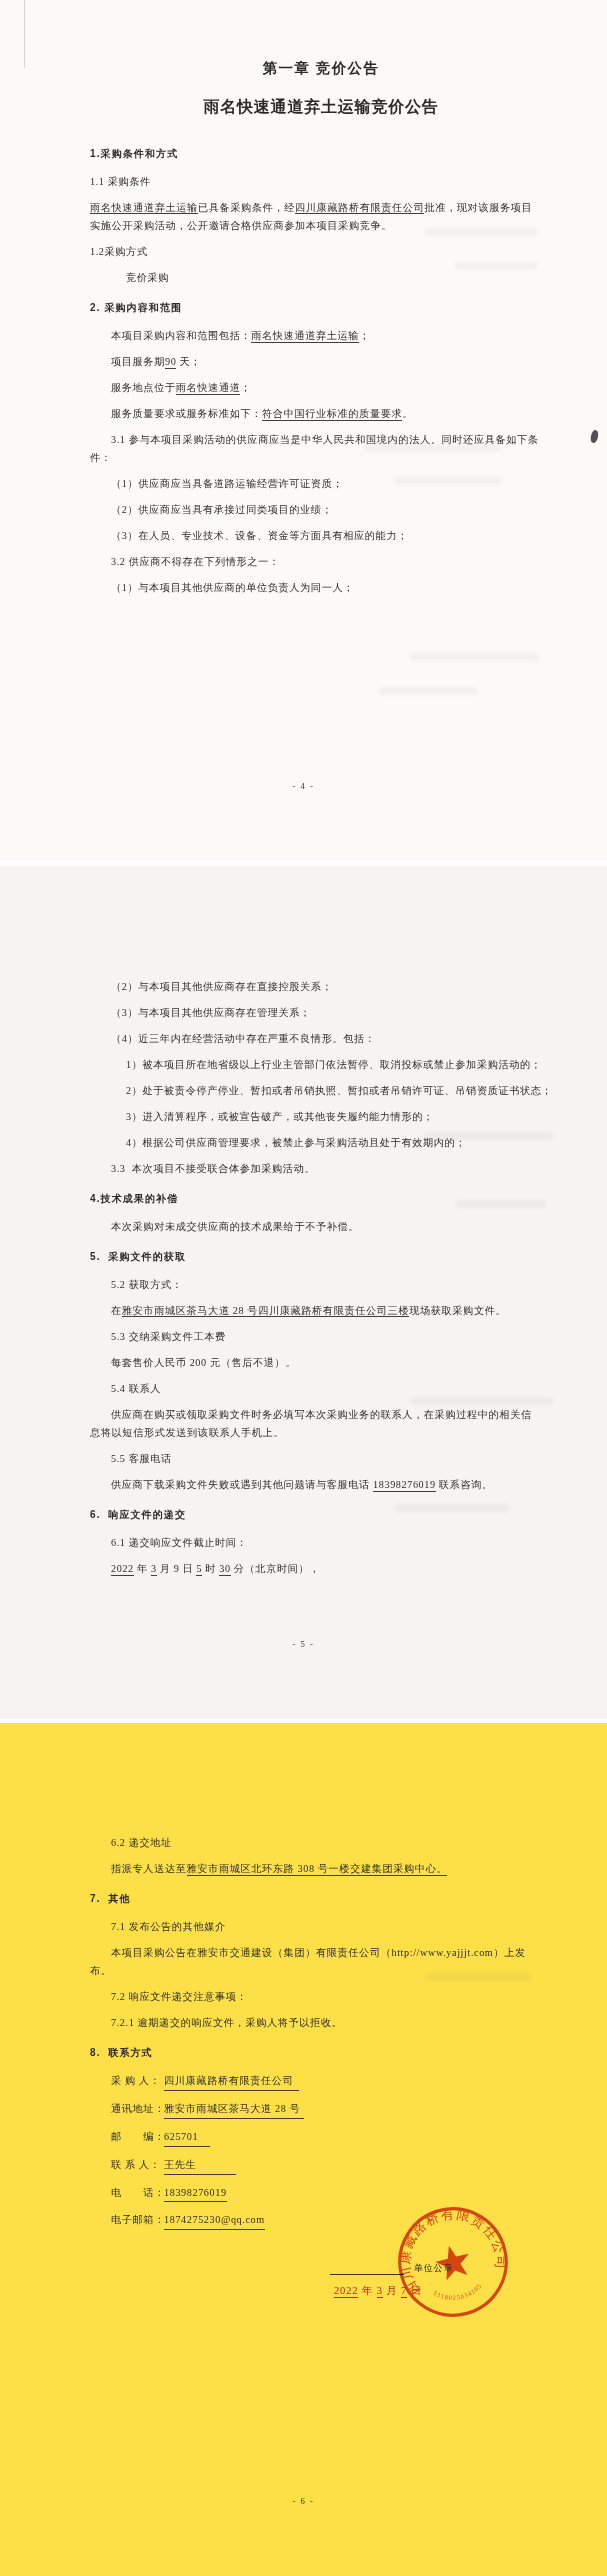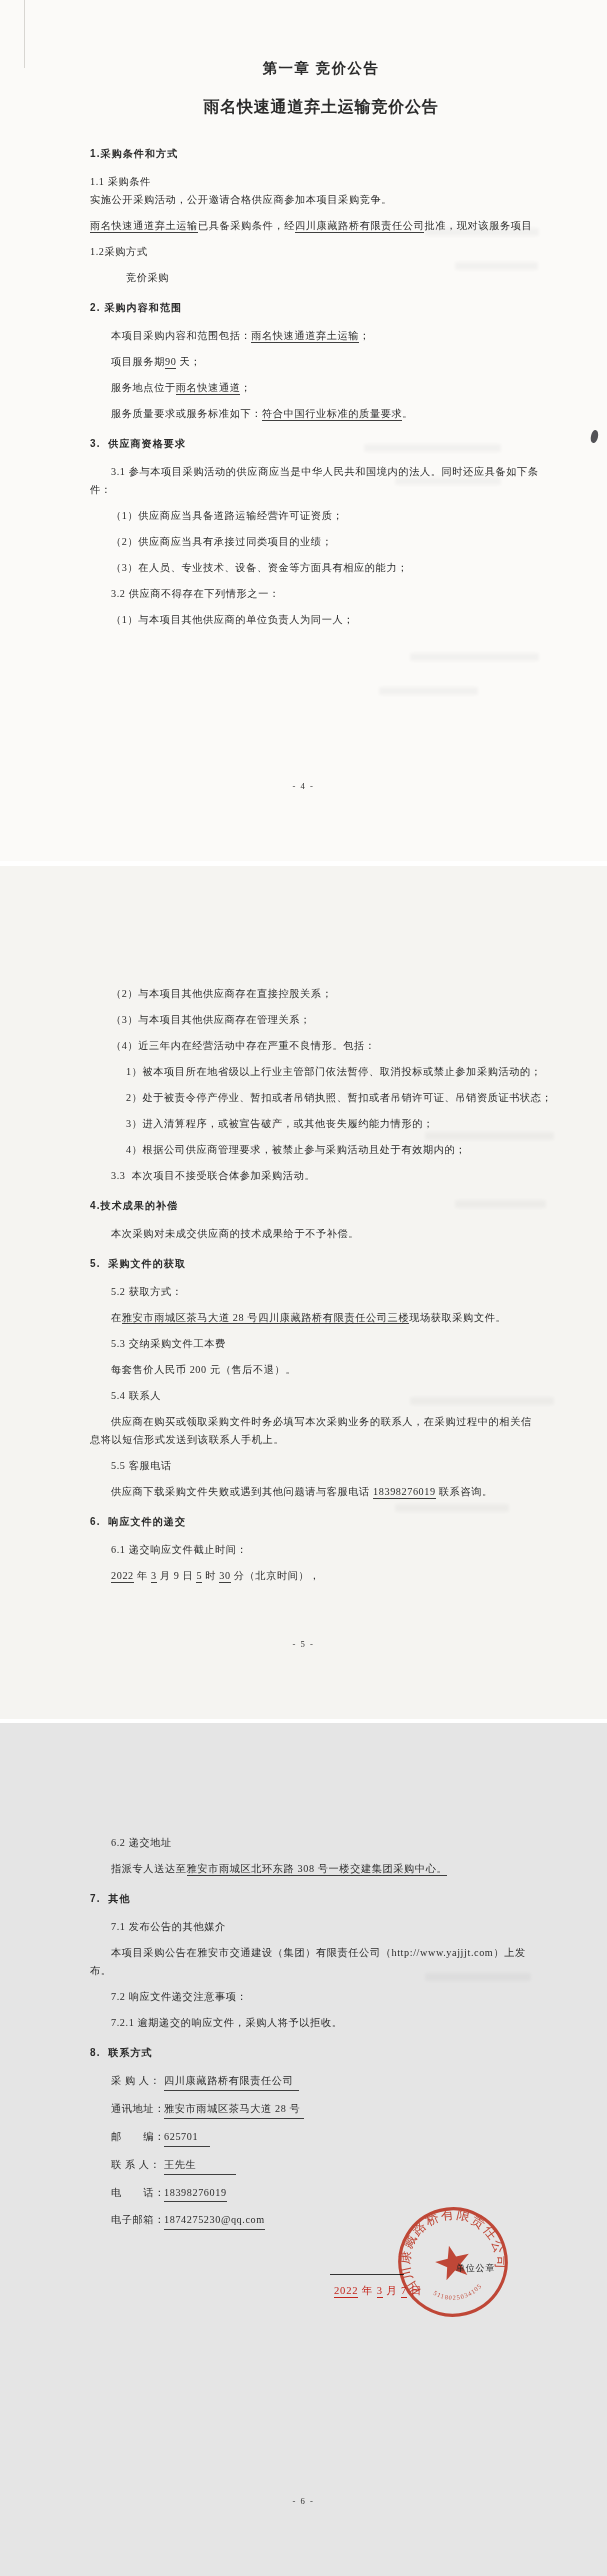--- a/index.html
+++ b/index.html
@@ -1,42 +1,42 @@
 <!DOCTYPE html>
 <html style="--red-seal: #d2402c; --red-date: #c3251c;font-size:12px"><head>
 <meta charset="utf-8">
 <title>竞价公告</title>
 <style>
   html,body{margin:0;padding:0;background:#ffffff;}
   body{width:607px;font-family:"Liberation Serif",serif;color:#2b2b2b;}
   .page{position:relative;width:607px;overflow:hidden;}
   #page-1{height:861px;background:#fbfaf8;}
   #page-2{height:853px;background:#f5f4f1;}
-  #page-3{height:853px;background:#e5e5e5;}
+  #page-3{height:853px;background:#fde047;}
   .page-gap{height:4.6px;background:#ffffff;}
   .content{padding-left:90px;padding-right:55px;}
   #page-1 .content{padding-top:58px;}
-  #page-2 .content{padding-top:70px;margin-top:40px;}
+  #page-2 .content{padding-top:103px;}
   #page-3 .content{padding-top:102px;}
 
   .t-line{font:10.2px/16px "Liberation Serif",serif;letter-spacing:0.6px;margin-top:10px;white-space:pre;}
   .t-line.cont{margin-top:2.3px;}
   .t-h{font-family:"Liberation Sans",sans-serif;font-weight:bold;font-size:10px;line-height:20px;letter-spacing:1.1px;margin-top:12px;margin-bottom:9px;white-space:pre;}
   .t-title{font-family:"Liberation Sans",sans-serif;font-weight:bold;font-size:14.4px;line-height:20px;text-align:center;letter-spacing:1.5px;margin:0 0 16.7px 0;}
   .t-sub{font-family:"Liberation Sans",sans-serif;font-weight:bold;font-size:16px;line-height:23px;text-align:center;letter-spacing:0.8px;margin:0 0 26px 0;}
   .ind1{padding-left:21px;}
   .ind2{padding-left:36px;}
   .u{border-bottom:0.8px solid #3f3f3f;padding-bottom:0.8px;}
   .uv{display:inline-block;}
   .lab{display:inline-block;width:53px;}
   .footer{position:absolute;bottom:70px;left:0;width:100%;text-align:center;font:8.7px "Liberation Serif",serif;letter-spacing:1.5px;color:#333;}
 
   
   .sig-line{position:absolute;left:330px;top:551px;width:74px;border-top:1.1px solid #333;}
-  .seal-label{position:absolute;left:414px;top:540px;font:9px/10.6px "Liberation Serif",serif;letter-spacing:0.8px;color:#222;z-index:3;margin-left:42px;}
+  .seal-label{position:absolute;left:414px;top:540px;font:9px/10.6px "Liberation Serif",serif;letter-spacing:0.8px;color:#222;z-index:3;}
   .sig-date{position:absolute;left:334px;top:560px;font:10.6px/15px "Liberation Serif",serif;letter-spacing:0.8px;z-index:3;white-space:pre;}
   .red{color:var(--red-date);}
   .sig-date .u{border-bottom-color:var(--red-date);}
   .seal{position:absolute;left:390px;top:476px;width:126px;height:126px;transform:rotate(-14deg);opacity:.92;mix-blend-mode:multiply;z-index:2;}
   .seal text{fill:var(--red-seal);font-family:"Liberation Serif",serif;}
   .seal .ring{stroke:var(--red-seal);fill:none;}
   .seal .star{fill:var(--red-seal);}
 
   
   .ghost{position:absolute;height:8.3px;background:#55565a;opacity:.05;filter:blur(1.5px);border-radius:2.3px;}
@@ -46,30 +46,29 @@
 </head>
 <body>
 
 <div class="page" id="page-1">
   <div class="scan-edge"></div>
   <div class="content">
       <div class="t-title"><span>第一章  竞价公告</span></div>
       <div class="t-sub"><span>雨名快速通道弃土运输竞价公告</span></div>
       <div class="t-h"><span>1.采购条件和方式</span></div>
       <div class="t-line"><span>1.1 采购条件</span></div>
+      <div class="t-line"><span class="u">雨名快速通道弃土运输</span><span>已具备采购条件，经</span><span class="u">四川康藏路桥有限责任公司</span><span>批准，现对该服务项目</span></div>
       <div class="t-line cont"><span>实施公开采购活动，公开邀请合格供应商参加本项目采购竞争。</span></div>
-      <div class="t-line"><span class="u">雨名快速通道弃土运输</span><span>已具备采购条件，经</span><span class="u">四川康藏路桥有限责任公司</span><span>批准，现对该服务项目</span></div>
       <div class="t-line"><span>1.2采购方式</span></div>
       <div class="t-line ind2"><span>竞价采购</span></div>
       <div class="t-h"><span>2. 采购内容和范围</span></div>
       <div class="t-line ind1"><span>本项目采购内容和范围包括：</span><span class="u">雨名快速通道弃土运输</span><span>；</span></div>
       <div class="t-line ind1"><span>项目服务期</span><span class="u">90</span><span> 天；</span></div>
       <div class="t-line ind1"><span>服务地点位于</span><span class="u">雨名快速通道</span><span>；</span></div>
       <div class="t-line ind1"><span>服务质量要求或服务标准如下：</span><span class="u">符合中国行业标准的质量要求</span><span>。</span></div>
-      <div class="t-h"><span>3.  供应商资格要求</span></div>
       <div class="t-line ind1"><span>3.1 参与本项目采购活动的供应商应当是中华人民共和国境内的法人。同时还应具备如下条</span></div>
       <div class="t-line cont"><span>件：</span></div>
       <div class="t-line ind1"><span>（1）供应商应当具备道路运输经营许可证资质；</span></div>
       <div class="t-line ind1"><span>（2）供应商应当具有承接过同类项目的业绩；</span></div>
       <div class="t-line ind1"><span>（3）在人员、专业技术、设备、资金等方面具有相应的能力；</span></div>
       <div class="t-line ind1"><span>3.2 供应商不得存在下列情形之一：</span></div>
       <div class="t-line ind1"><span>（1）与本项目其他供应商的单位负责人为同一人；</span></div>
     </div>
   <div class="ghost" style="left:425px;top:228px;width:114px"></div>
   <div class="ghost" style="left:455px;top:262px;width:83px"></div>

